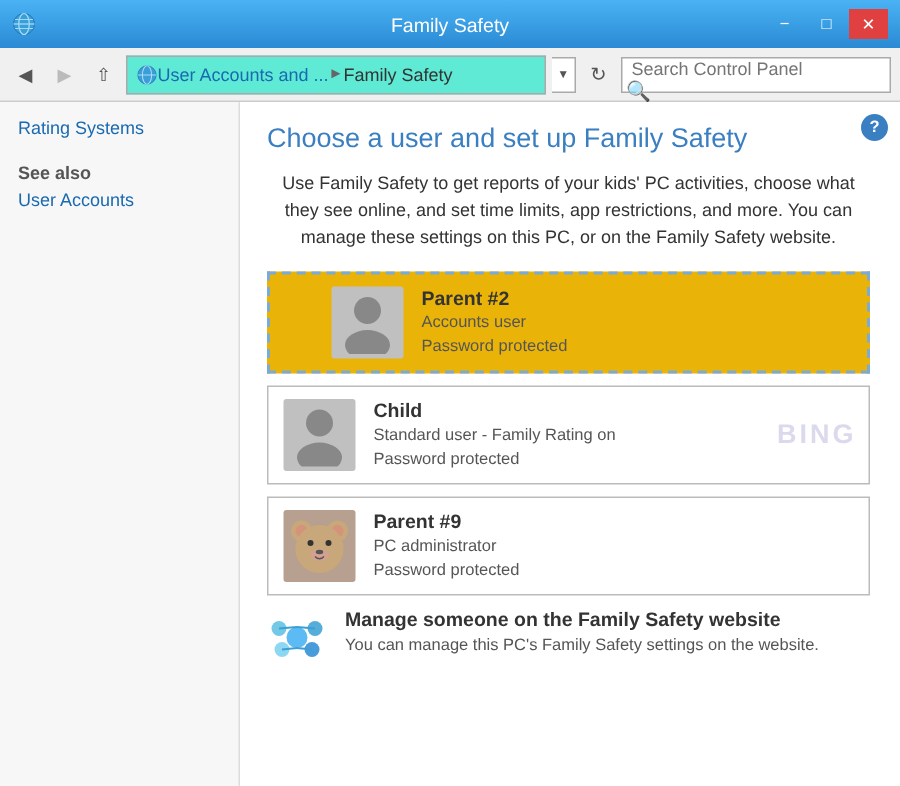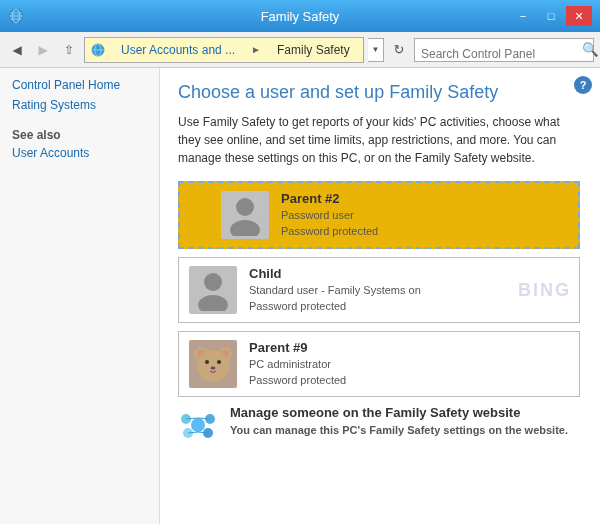--- a/index.html
+++ b/index.html
@@ -75,29 +75,29 @@
       color: #555;
       font-size: 12px;
       display: flex;
       align-items: center;
       justify-content: center;
       border-radius: 2px;
     }
     .nav-btn:disabled { color: #bbb; cursor: default; }
     .breadcrumb {
       flex: 1;
-      background: #fef9c3;
+      background: #5eead4;
       border: 1px solid #aaa;
       height: 24px;
       display: flex;
       align-items: center;
       padding: 12px 6px;
       font-size: 12px;
       color: #333;
-      gap: 16px;
+      gap: 0;
     }
     .breadcrumb-link {
       color: #1a6ab1;
       cursor: pointer;
     }
     .breadcrumb-sep { color: #666; font-size: 10px; }
     .breadcrumb-current { color: #333; }
     .breadcrumb-arrow {
       width: 16px;
       height: 24px;
@@ -121,22 +121,23 @@
       font-size: 13px;
       display: flex;
       align-items: center;
       justify-content: center;
     }
     .search-box {
       width: 180px;
       height: 24px;
       border: 1px solid #aaa;
       display: flex;
-      align-items: flex-end;
+      align-items: flex-start;
       background: white;
+      flex-direction: column;
     }
     .search-input {
       flex: 1;
       border: none;
       outline: none;
       font-size: 12px;
       padding: 0 6px;
       color: #999;
       background: transparent;
     }
@@ -214,20 +215,21 @@
       color: #3a7fc1;
       font-size: 18px;
       font-weight: 300;
       margin-bottom: 10px;
     }
     .content-desc {
       font-size: 12px;
       color: #333;
       line-height: 1.5;
       margin-bottom: 14px;
+      text-align: center;
     }
 
     
     .user-card {
       display: flex;
       align-items: center;
       border: 1px solid #bbb;
       padding: 8px 10px;
       margin-bottom: 8px;
       cursor: pointer;
@@ -289,21 +291,20 @@
     .website-info h3 {
       font-size: 13px;
       font-weight: 600;
       color: #333;
       margin-bottom: 3px;
     }
     .website-info p {
       font-size: 11px;
       color: #555;
       line-height: 1.4;
-      font-weight: bold;
     }
 
     
     .person-silhouette {
       fill: #888;
     }
 
     
     .watermark {
       position: absolute;
@@ -357,21 +358,20 @@
   <button class="refresh-btn">↻</button>
   <div class="search-box">
     <input class="search-input" type="text" placeholder="Search Control Panel" style="">
     <button class="search-icon-btn">🔍</button>
   </div>
 </div>
 
 <div class="main-layout">
 
   <div class="sidebar">
-    <a class="sidebar-link">Control Panel Home</a>
     <a class="sidebar-link">Rating Systems</a>
     <div class="sidebar-section">
       <div class="sidebar-see-also">See also</div>
       <a class="sidebar-link">User Accounts</a>
     </div>
   </div>
 
   <div class="content">
 
     <button class="help-btn" style="position:absolute;right:8px;top:8px;">?</button>
@@ -381,35 +381,35 @@
 
     <div class="user-card selected" style="position:relative;">
       <div class="user-avatar">
         <svg width="36" height="42" viewBox="0 0 36 42">
           <circle cx="18" cy="13" r="9" class="person-silhouette"></circle>
           <ellipse cx="18" cy="36" rx="15" ry="10" class="person-silhouette"></ellipse>
         </svg>
       </div>
       <div class="user-info">
         <h3>Parent #2</h3>
-        <p>Password user</p>
+        <p>Accounts user</p>
         <p>Password protected</p>
       </div>
     </div>
 
     <div class="user-card" style="position:relative;">
       <div class="user-avatar">
         <svg width="36" height="42" viewBox="0 0 36 42">
           <circle cx="18" cy="13" r="9" class="person-silhouette"></circle>
           <ellipse cx="18" cy="36" rx="15" ry="10" class="person-silhouette"></ellipse>
         </svg>
       </div>
       <div class="user-info">
         <h3>Child</h3>
-        <p>Standard user - Family Systems on</p>
+        <p>Standard user - Family Rating on</p>
         <p>Password protected</p>
       </div>
       <span class="watermark">BING</span>
     </div>
 
     <div class="user-card">
       <div class="user-avatar" style="background:#b8a090;">
 
         <svg width="48" height="48" viewBox="0 0 48 48">
 

